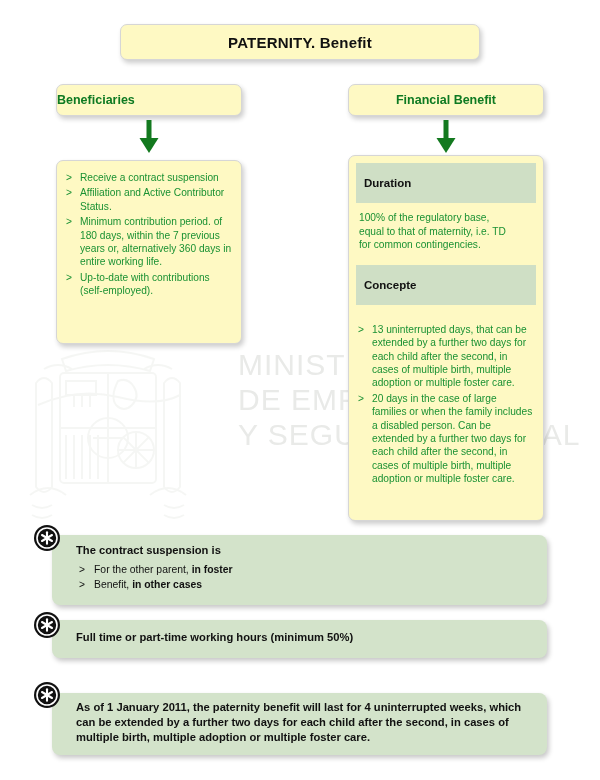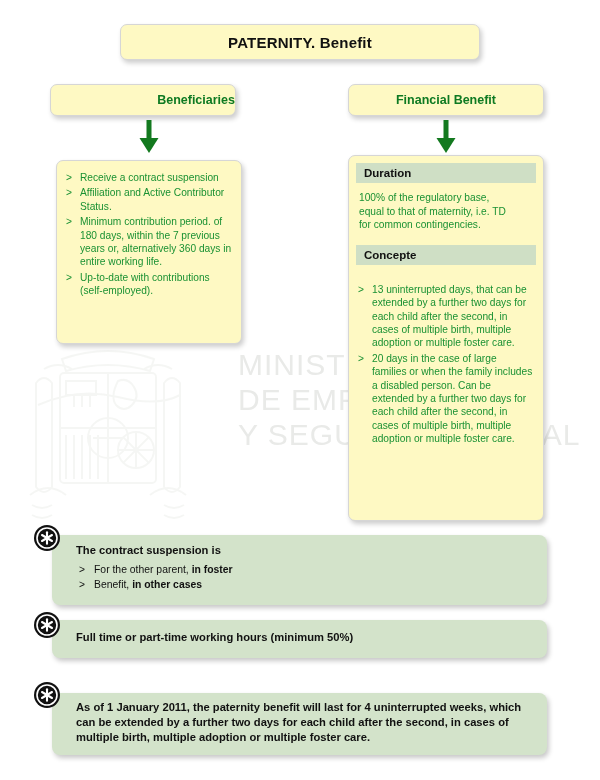--- a/index.html
+++ b/index.html
@@ -72,27 +72,27 @@
     justify-content: center;
   }
   #title-text {
     font-size: 15px;
     font-weight: bold;
     color: #111111;
     letter-spacing: 0.2px;
   }
 
   #beneficiaries-card {
-    left: 50px;
+    left: 56px;
     top: 84px;
     width: 186px;
     height: 32px;
     display: flex;
     align-items: center;
-    justify-content: flex-end;
+    justify-content: flex-start;
   }
   #financial-card {
     left: 348px;
     top: 84px;
     width: 196px;
     height: 32px;
     display: flex;
     align-items: center;
     justify-content: center;
   }
@@ -147,21 +147,21 @@
     left: 3px;
     top: 0;
     color: #1a9133;
     font-size: 10.2px;
   }
 
   
   .band {
     background: #cfdfc5;
     margin: 7px 7px 0 7px;
-    padding: 4px 8px;
+    padding: 14px 8px;
     font-size: 11.5px;
     font-weight: bold;
     color: #111111;
   }
   .band-body {
     padding: 8px 26px 6px 10px;
     font-size: 10.2px;
     line-height: 13.6px;
     color: #1a9133;
   }

